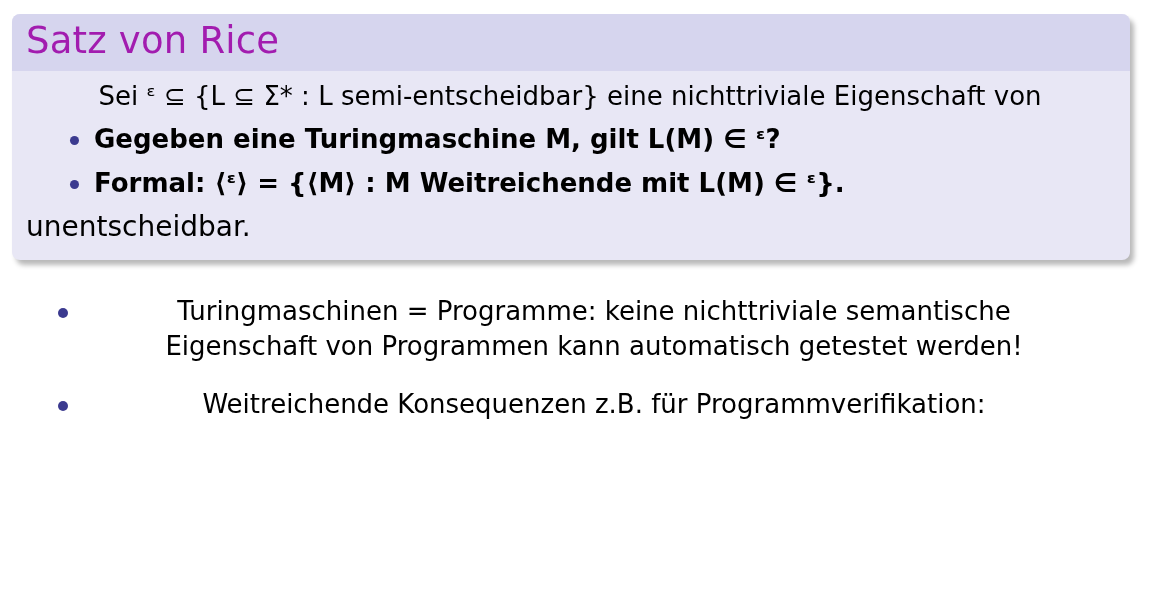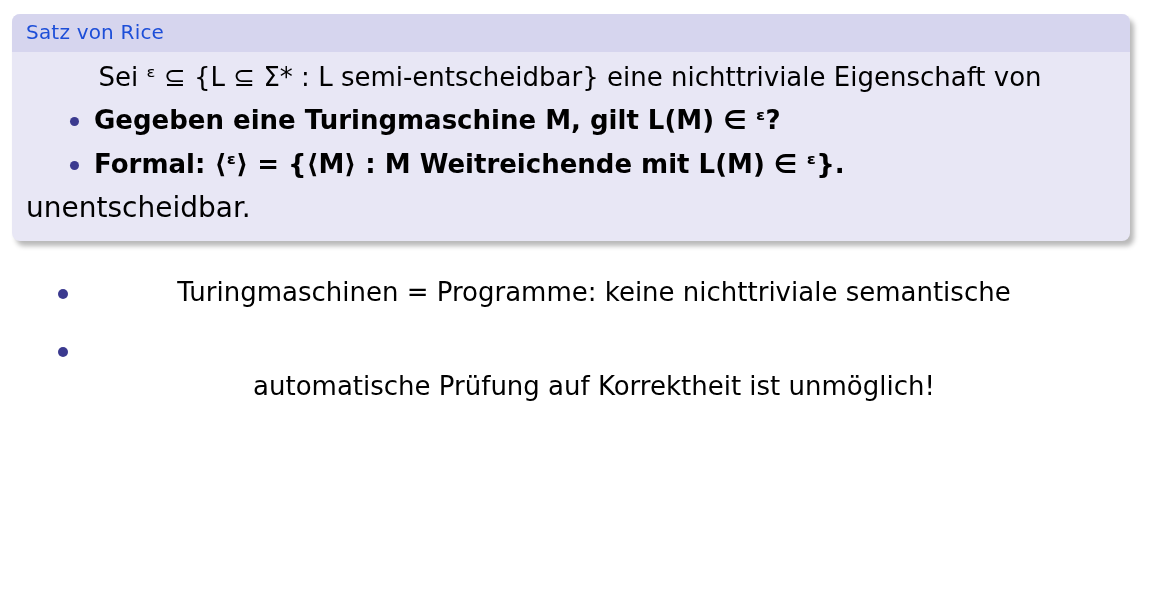--- a/index.html
+++ b/index.html
@@ -30,22 +30,22 @@
     border-radius: 8px;
     background: #e8e7f5;
     box-shadow: 4px 5px 5px rgba(0,0,0,0.28);
     overflow: hidden;
   }
   .theorem-title-bar {
     background: #d6d5ee;
     padding: 7px 14px 9px 14px;
   }
   .theorem-title {
-    color: #1d4ed8;
-    font-size: 20px;
+    color: #a21caf;
+    font-size: 37px;
     line-height: 1.1;
     letter-spacing: 0.2px;
   }
   .theorem-body {
     padding: 8px 16px 14px 14px;
     font-size: 26px;
     line-height: 1.32;
   }
   .theorem-intro {
     margin: 0 0 2px 0;
@@ -123,20 +123,20 @@
         <li>Formal: ⟨ᵋ⟩ = {⟨M⟩ : M Weitreichende mit L(M) ∈ ᵋ}.</li>
       </ul>
 
       <p class="theorem-outro">unentscheidbar.</p>
     </div>
   </div>
 
   <ul class="outer-list">
     <li>
       <span>Turingmaschinen = Programme: keine nichttriviale semantische</span><br>
+      <span>Eigenschaft von Programmen kann automatisch getestet werden!</span>
     </li>
     <li>
-      <br>
-      <span>automatische Prüfung auf Korrektheit ist unmöglich!</span>
+      <span>Weitreichende Konsequenzen z.B. für Programmverifikation:</span><br>
     </li>
   </ul>
 
 </div>
 
 </body></html>

